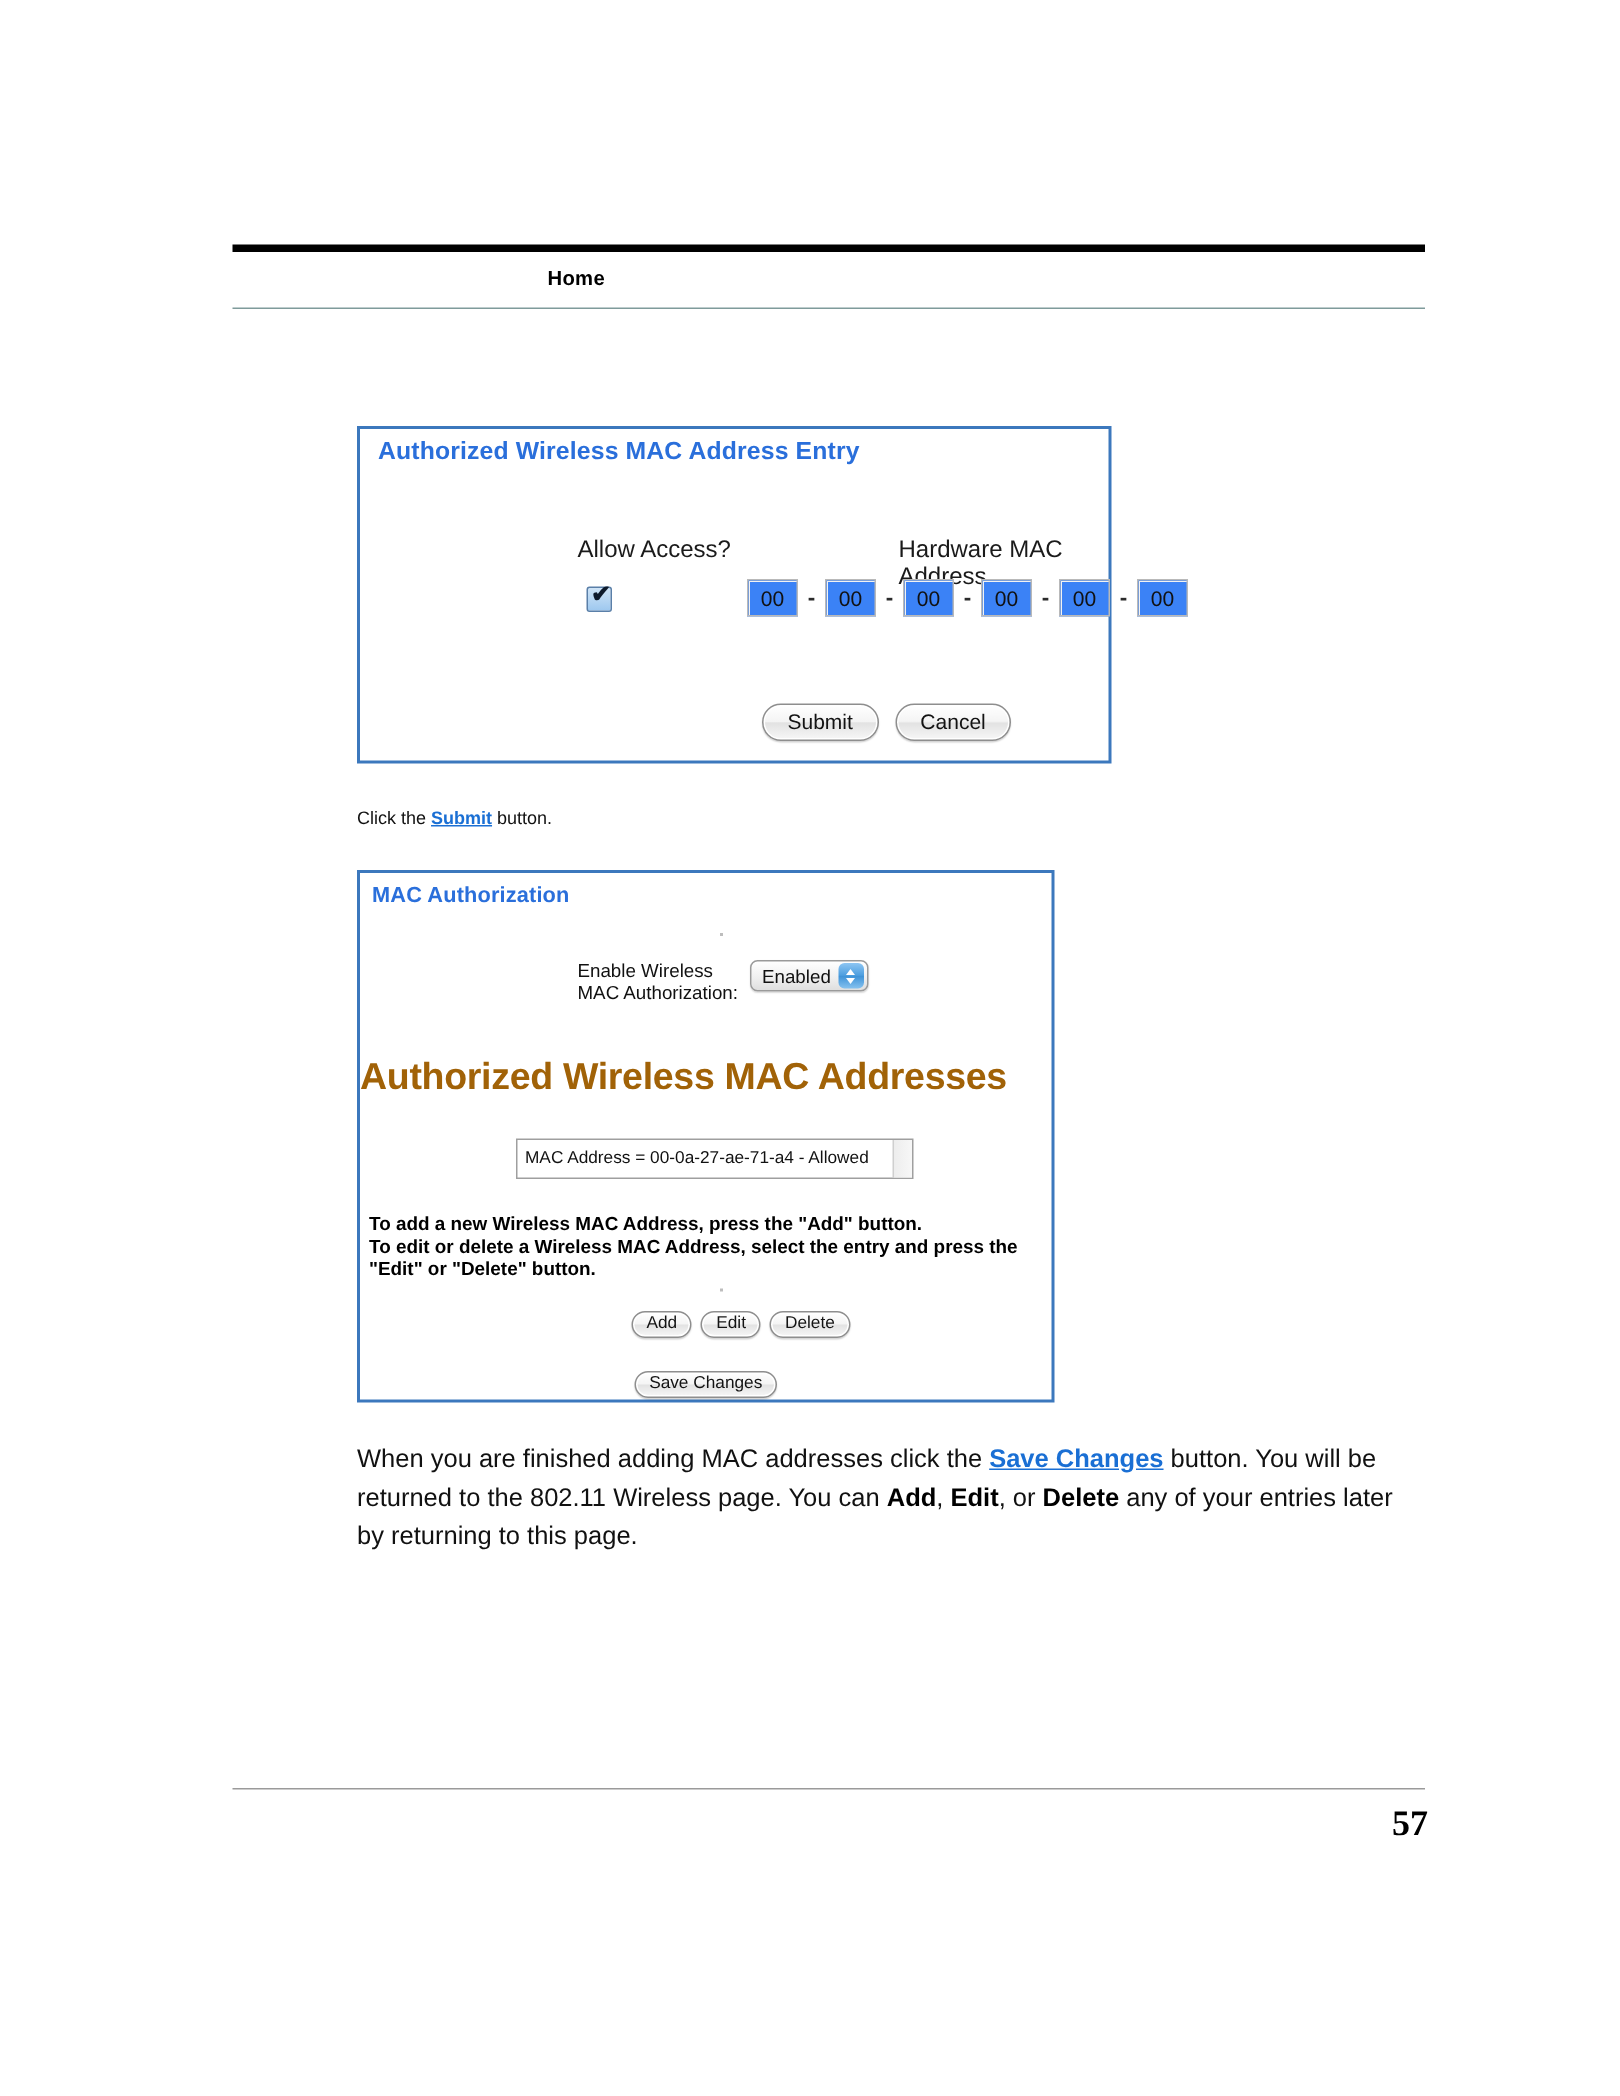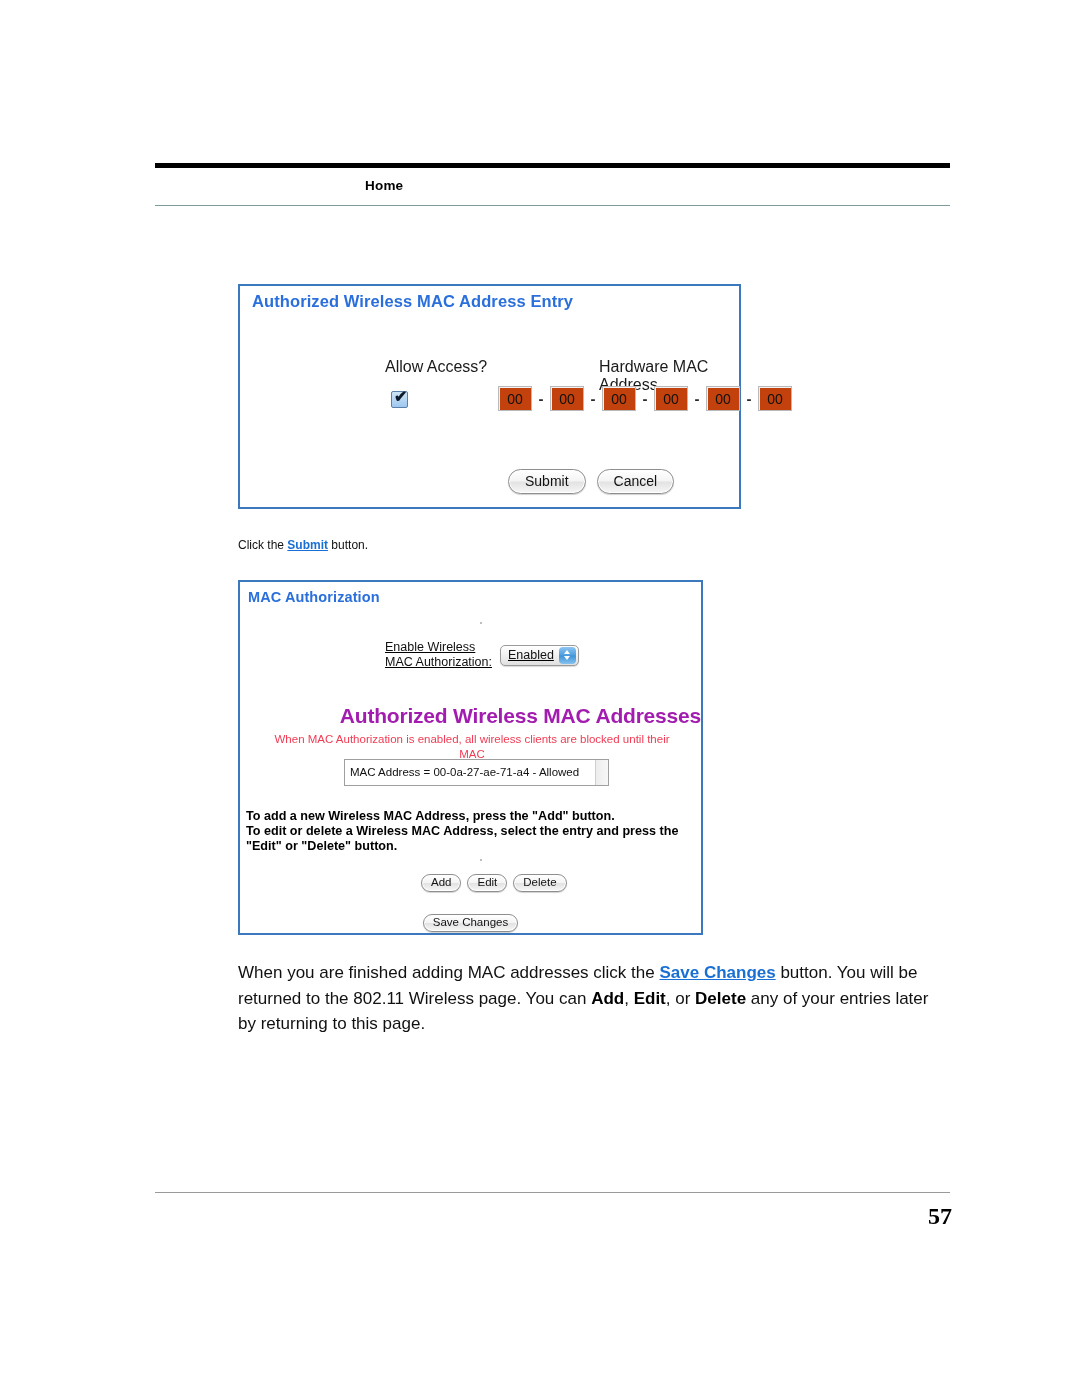--- a/index.html
+++ b/index.html
@@ -112,21 +112,21 @@
     position: absolute;
     left: 258px;
     top: 100px;
     display: flex;
     align-items: center;
   }
   .mac-cell {
     width: 34px;
     height: 25px;
     border: 1px solid #b9b9b9;
-    background: #c2410c;
+    background: #3b82f6;
     box-shadow: inset 1px 1px 0 #f2f2f2;
     font-size: 14px;
     line-height: 25px;
     text-align: center;
     color: #111;
     box-sizing: border-box;
   }
   .mac-dash {
     width: 18px;
     text-align: center;
@@ -208,22 +208,20 @@
     top: 40px;
     width: 2px;
     height: 2px;
     background: #bdbdbd;
   }
   .enable-row {
     position: absolute;
     left: 145px;
     top: 58px;
     display: flex;
-    align-items: center;
-    text-decoration: underline;
   }
   .enable-label {
     font-size: 12.5px;
     line-height: 15px;
     color: #111;
     text-align: left;
     margin-right: 8px;
   }
   .popup {
     position: relative;
@@ -264,24 +262,24 @@
   }
   .popup .stepper .ar.dn {
     border-top: 4.5px solid #ffffff;
   }
 
   .auth-heading {
     position: absolute;
     top: 122px;
     left: 0;
     width: 100%;
-    text-align: right;
-    font-size: 21px;
-    font-weight: bold;
-    color: #a21caf;
+    text-align: left;
+    font-size: 25px;
+    font-weight: bold;
+    color: #a16207;
     letter-spacing: -0.2px;
   }
   .auth-warning {
     position: absolute;
     top: 150px;
     left: 22px;
     width: 420px;
     text-align: center;
     color: #f23b54;
     font-size: 11.5px;
@@ -425,24 +423,20 @@
       <span>Enabled</span>
       <span class="stepper">
         <span class="ar up"></span>
         <span class="ar dn"></span>
       </span>
     </div>
   </div>
 
   <div class="auth-heading">Authorized Wireless MAC Addresses</div>
 
-  <div class="auth-warning">
-    <div>When MAC Authorization is enabled, all wireless clients are blocked until their MAC</div>
-    <div>addresses are added to the Authorized list</div>
-  </div>
 
   <div class="listbox">
     <div class="entry">MAC Address = 00-0a-27-ae-71-a4 - Allowed</div>
     <div class="vscroll"></div>
   </div>
 
   <div class="instructions">
     <div>To add a new Wireless MAC Address, press the "Add" button.</div>
     <div>To edit or delete a Wireless MAC Address, select the entry and press the</div>
     <div>"Edit" or "Delete" button.</div>

